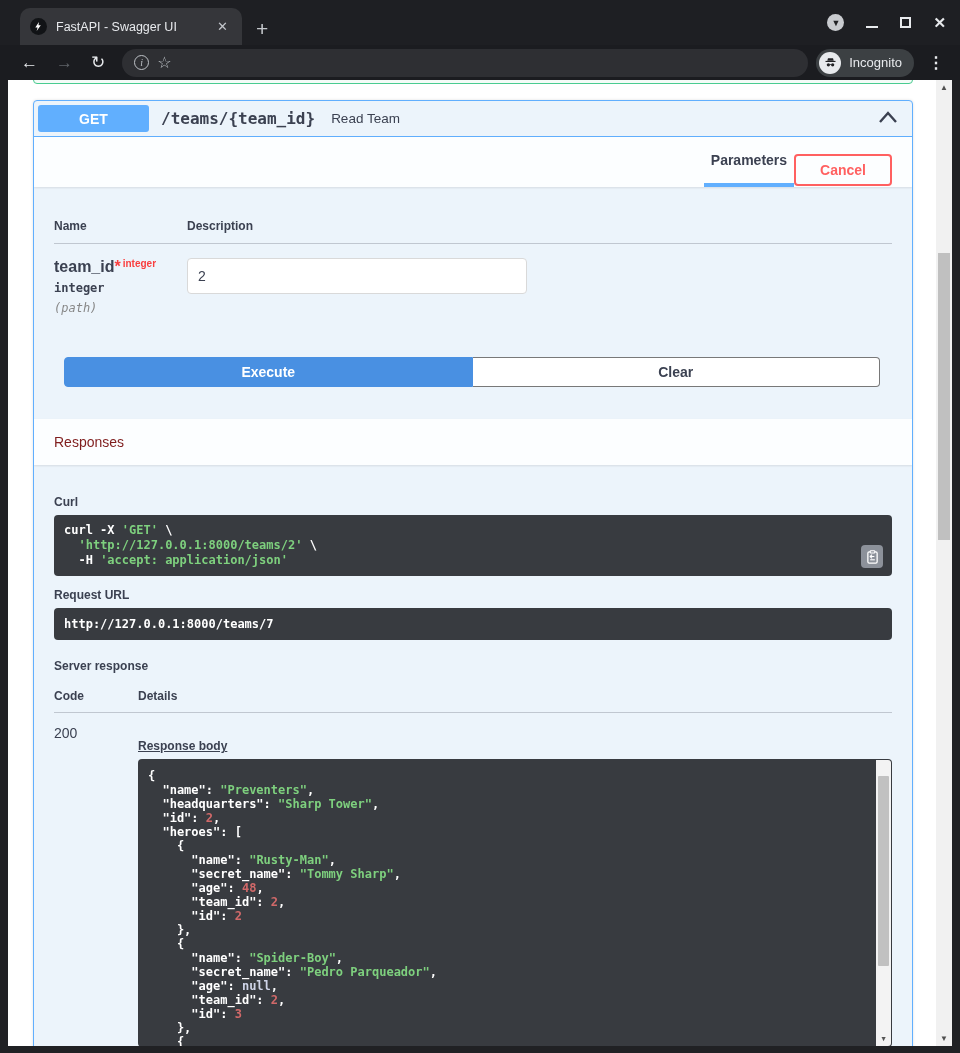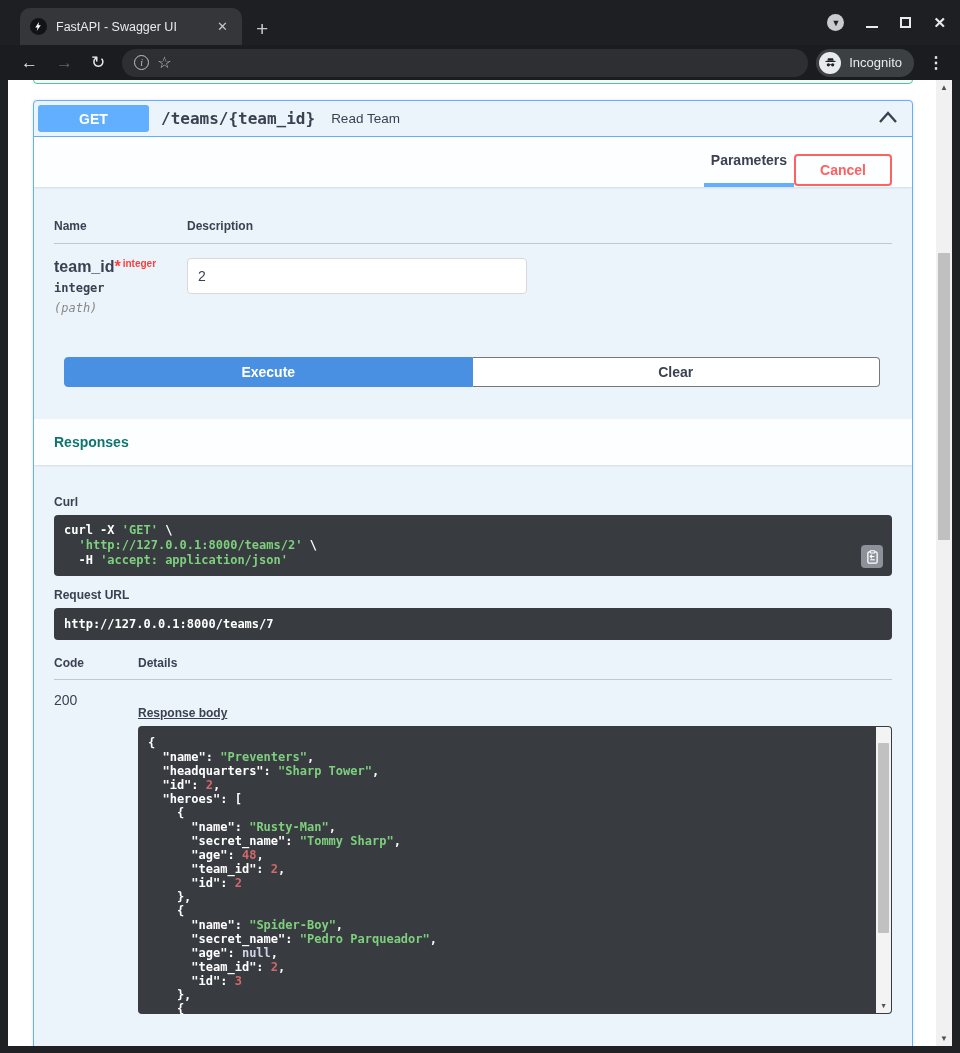--- a/index.html
+++ b/index.html
@@ -87,21 +87,21 @@
   .execute-wrapper { display: flex; margin: 0 32px 32px 30px; }
   .btn-execute { flex: 1; height: 30px; background: #4990e2; border: 1px solid #4990e2; color: #fff;
                  font-weight: bold; font-size: 14px; border-radius: 4px 0 0 4px;
                  font-family: "Liberation Sans", sans-serif; }
   .btn-clear { flex: 1; height: 30px; background: #fff; border: 1px solid #787878; border-left: none;
                color: #3b4151; font-weight: bold; font-size: 14px; border-radius: 0 4px 4px 0;
                font-family: "Liberation Sans", sans-serif; }
 
   .responses-header { height: 46px; background: rgba(255,255,255,.85); display: flex; align-items: center;
                       padding: 0 20px; box-shadow: 0 1px 2px rgba(0,0,0,.1); }
-  .responses-title { font-size: 14px; font-weight: bold; color: #0f766e; }
+  .responses-title { font-size: 14px; font-weight: normal; color: #7f1d1d; }
 
   .responses-inner { padding: 30px 20px 0 20px; }
   .mini-label { font-size: 12px; font-weight: bold; color: #3b4151; }
 
   .code-dark { background: #383b40; border-radius: 4px; color: #fff;
                font-family: "DejaVu Sans Mono", monospace; font-size: 12px; font-weight: bold; }
   .curl-pre { margin-top: 6px; padding: 8px 10px; line-height: 15px; position: relative; height: 61px; }
   .curl-pre div, .resp-pre div { white-space: pre; }
   .copy-btn { position: absolute; right: 9px; bottom: 8px; width: 22px; height: 23px; background: #8c919a;
               border-radius: 4px; display: flex; align-items: center; justify-content: center; }
@@ -253,20 +253,21 @@
                 <path d="M4.5 10.5 H9.5" stroke="#fff" stroke-width="1.2"></path>
               </svg>
           </div>
         </div>
 
         <div class="mini-label label-gap">Request URL</div>
         <div class="code-dark req-url-pre">
           <span>http://127.0.0.1:8000/teams/7</span>
         </div>
 
+        <div class="mini-label server-resp-label">Server response</div>
 
         <div class="resp-table-headers">
           <div class="col-code code-h">Code</div>
           <div class="mini-label">Details</div>
         </div>
 
         <div class="resp-row">
           <div class="col-code status-code">200</div>
           <div class="details-col">
             <div class="mini-label resp-body-label">Response body</div>

